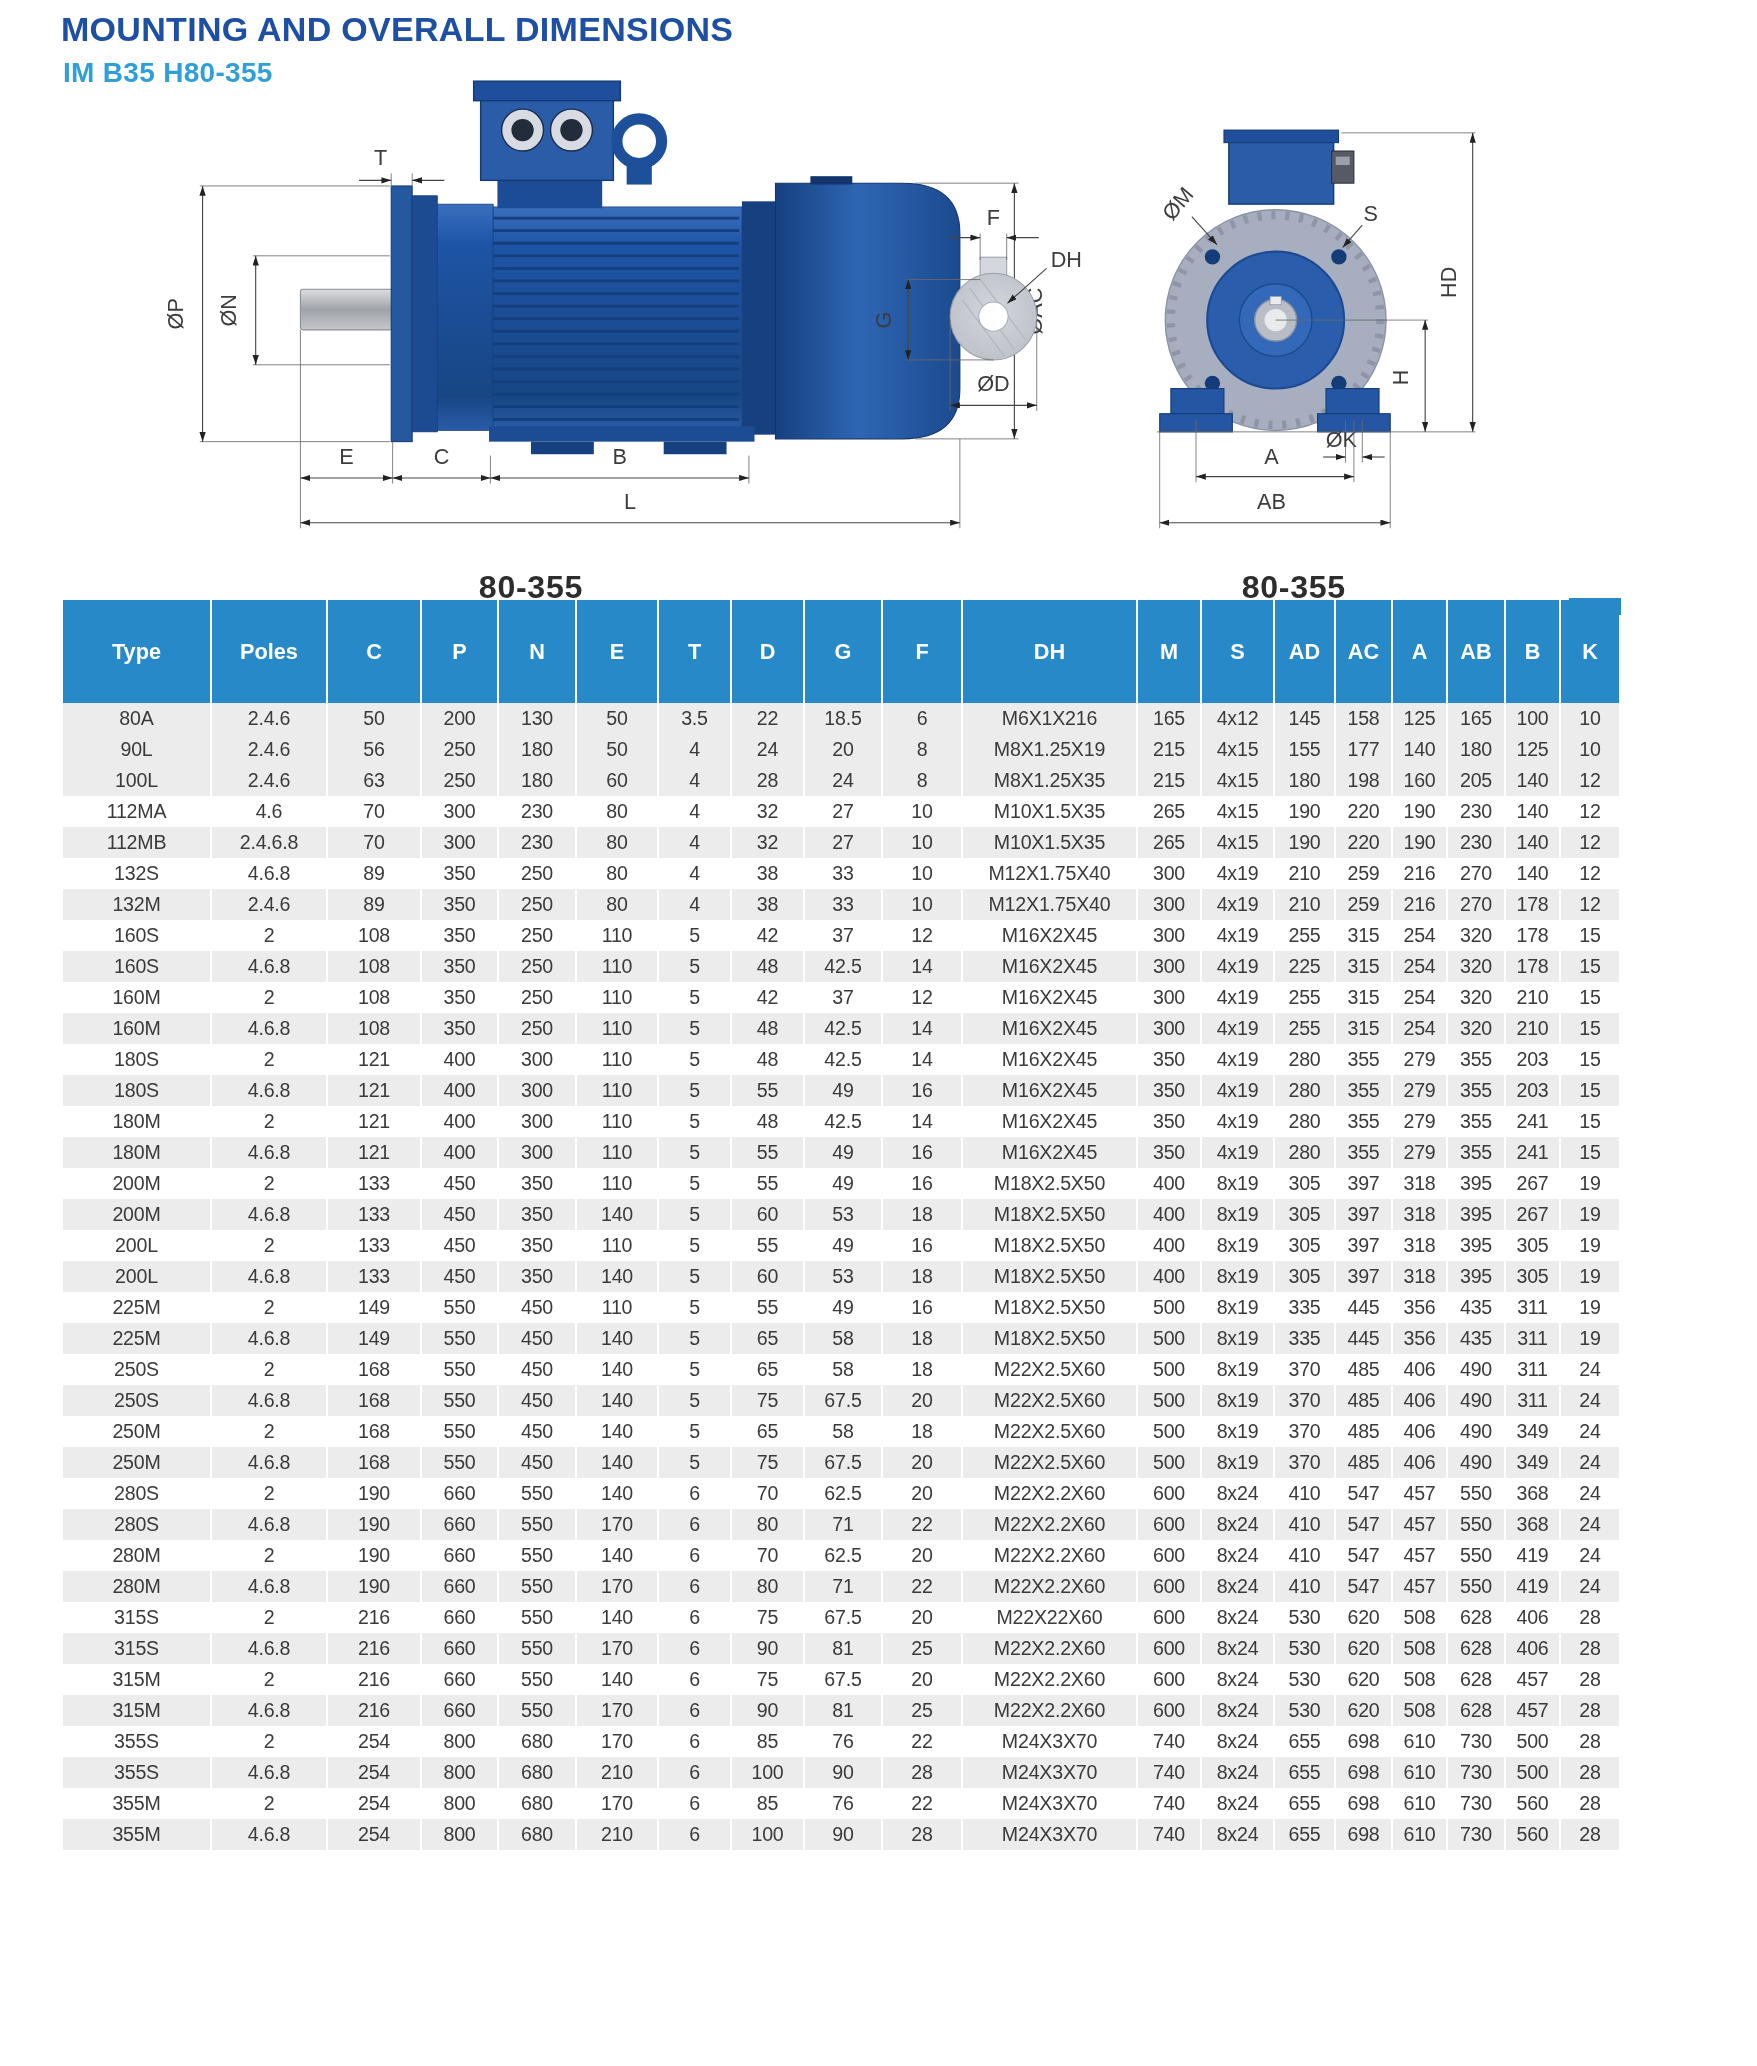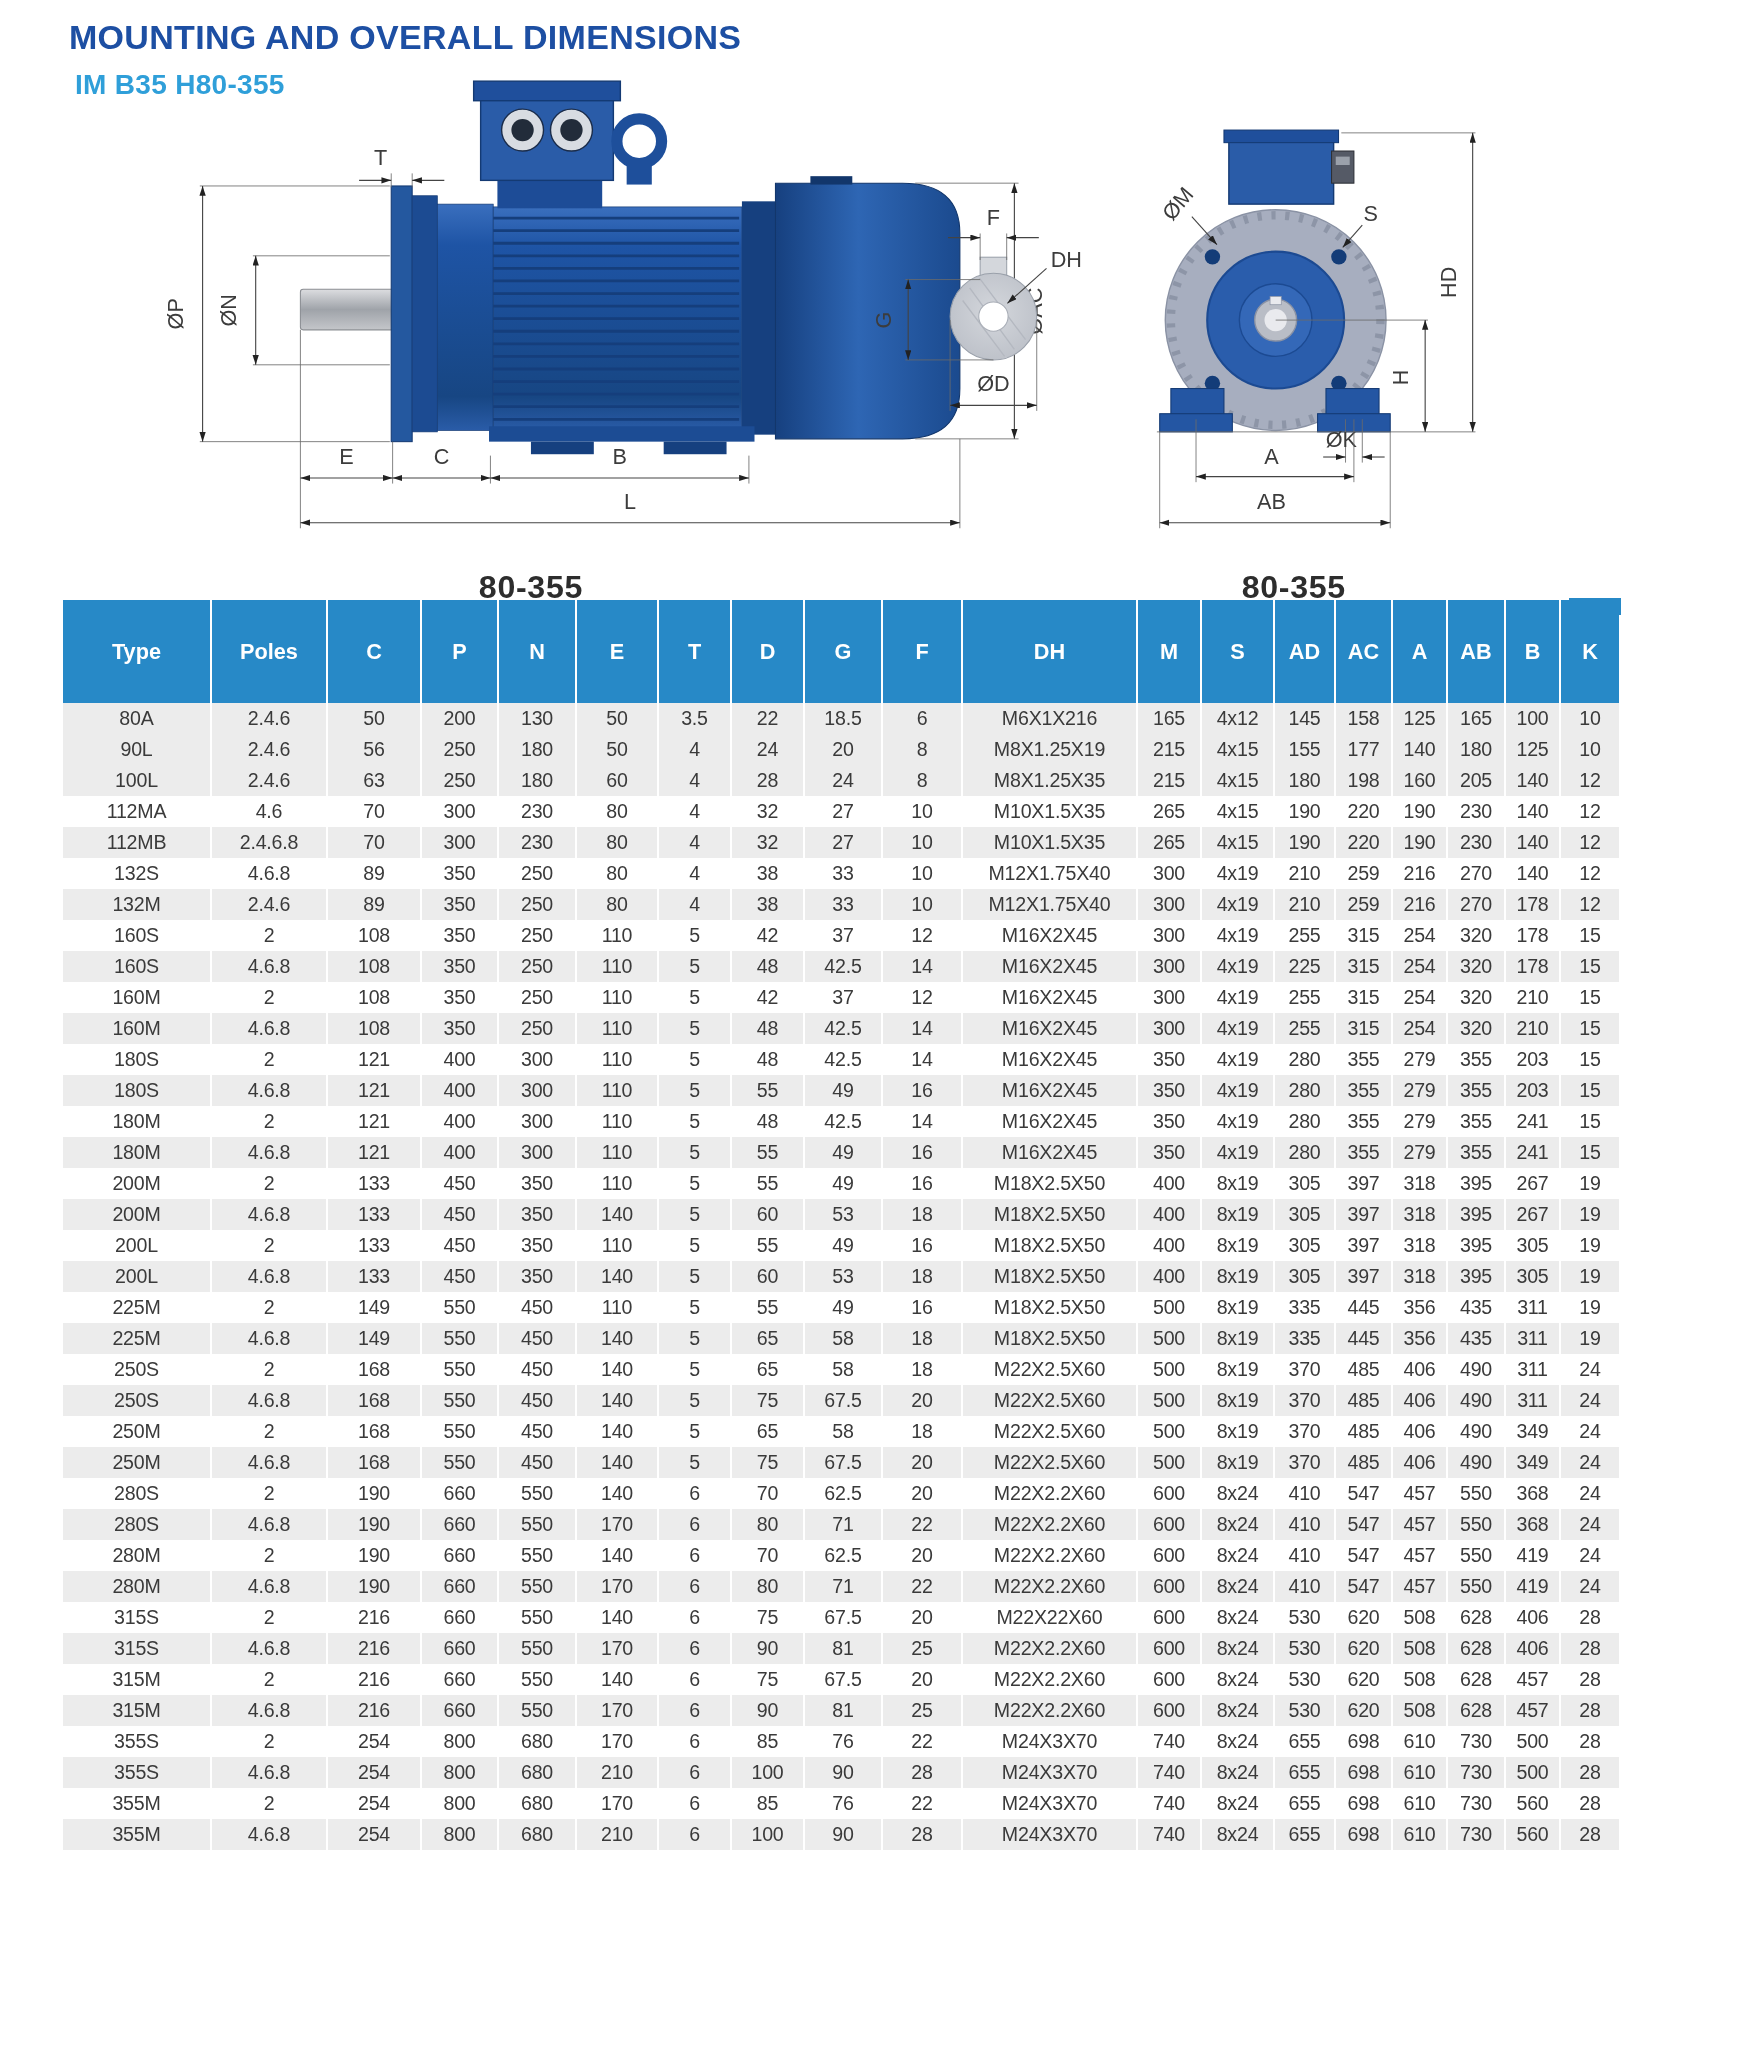--- a/index.html
+++ b/index.html
@@ -1,25 +1,25 @@
 <!DOCTYPE html>
 <html style="font-size:11.2px"><head>
 <meta charset="utf-8">
 <style>
   html,body{margin:0;padding:0;}
   body{
     width:1757px;height:2066px;position:relative;background:#ffffff;
     font-family:"Liberation Sans",sans-serif;overflow:hidden;
   }
   .page-title{
-    position:absolute;left:61px;top:9.8px;margin:8px;
+    position:absolute;left:61px;top:9.8px;margin:0;
     font-size:34px;font-weight:bold;color:#1d4fa3;letter-spacing:0.3px;
   }
   .page-subtitle{
-    position:absolute;left:61px;top:55px;margin:14px;
+    position:absolute;left:61px;top:55px;margin:2px;
     font-size:28px;font-weight:bold;color:#2f9fd9;letter-spacing:0.3px;
   }
   svg.drawings{position:absolute;left:0;top:0;width:1757px;height:629px;}
   .dl{font-family:"Liberation Sans",sans-serif;font-size:31px;fill:#3c3c3c;}
   .cap{font-family:"Liberation Sans",sans-serif;font-size:46px;font-weight:bold;fill:#2d2d2d;letter-spacing:1px;}
   .ext{stroke:#6b6b6b;stroke-width:1.2;fill:none;}
   .dim{stroke:#444;stroke-width:1.6;fill:none;}
   .header-notch{position:absolute;background:#2789c7;}
   table.dim-table{
     position:absolute;left:63px;top:600px;width:1556px;

